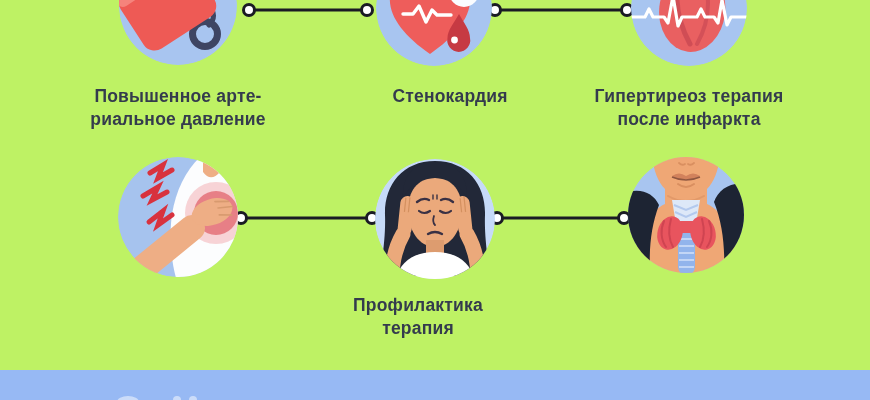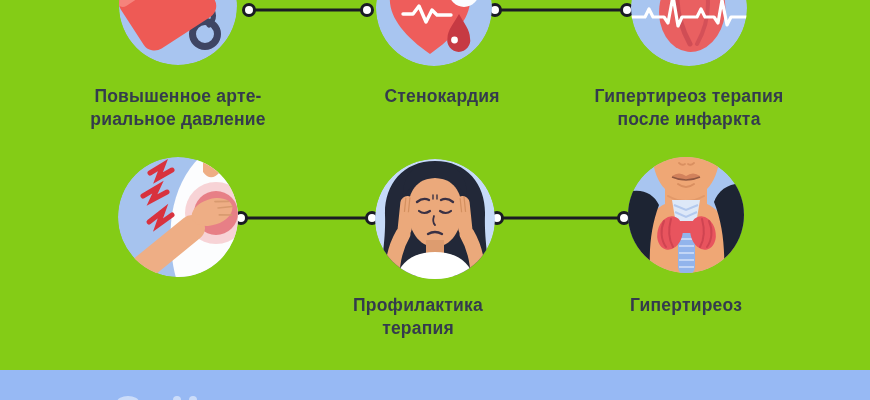--- a/index.html
+++ b/index.html
@@ -1,18 +1,18 @@
 <!DOCTYPE html>
 <html><head>
 <meta charset="utf-8">
 <style>
   html,body{margin:0;padding:0;background:#e0e7fa;}
   .canvas{
     position:relative;width:870px;height:400px;overflow:hidden;
-    background:#84cc16;font-family:"Liberation Sans",sans-serif;
+    background:#bef264;font-family:"Liberation Sans",sans-serif;
   }
   .art{position:absolute;left:0;top:0;}
   .label{
     position:absolute;width:300px;text-align:center;
     font-size:17.5px;line-height:23px;font-weight:700;
     color:#343b4d;letter-spacing:.2px;
   }
   .label span{display:block;}
   .row1{top:85px;}
   .row2{top:294px;}
@@ -177,32 +177,28 @@
         <rect x="173" y="396" width="8" height="8" rx="4"></rect>
         <rect x="189" y="396" width="8" height="8" rx="4"></rect>
       </g>
     </g>
   </svg>
 
   <div class="label row1" style="left:28px">
     <span>Повышенное арте-</span>
     <span>риальное давление</span>
   </div>
-  <div class="label row1" style="left:292px">
+  <div class="label row1" style="left:300px">
     <span>Стенокардия</span>
     <span></span>
   </div>
   <div class="label row1" style="left:539px">
     <span>Гипертиреоз терапия</span>
     <span>после инфаркта</span>
   </div>
   <div class="label row2" style="left:28px">
   </div>
   <div class="label row2" style="left:268px">
     <span>Профилактика</span>
     <span>терапия</span>
   </div>
-  <div class="label row2" style="left:536px">
-    <span>Гипертиреоз</span>
-    <span></span>
-  </div>
 
 </div>
 
 </body></html>

